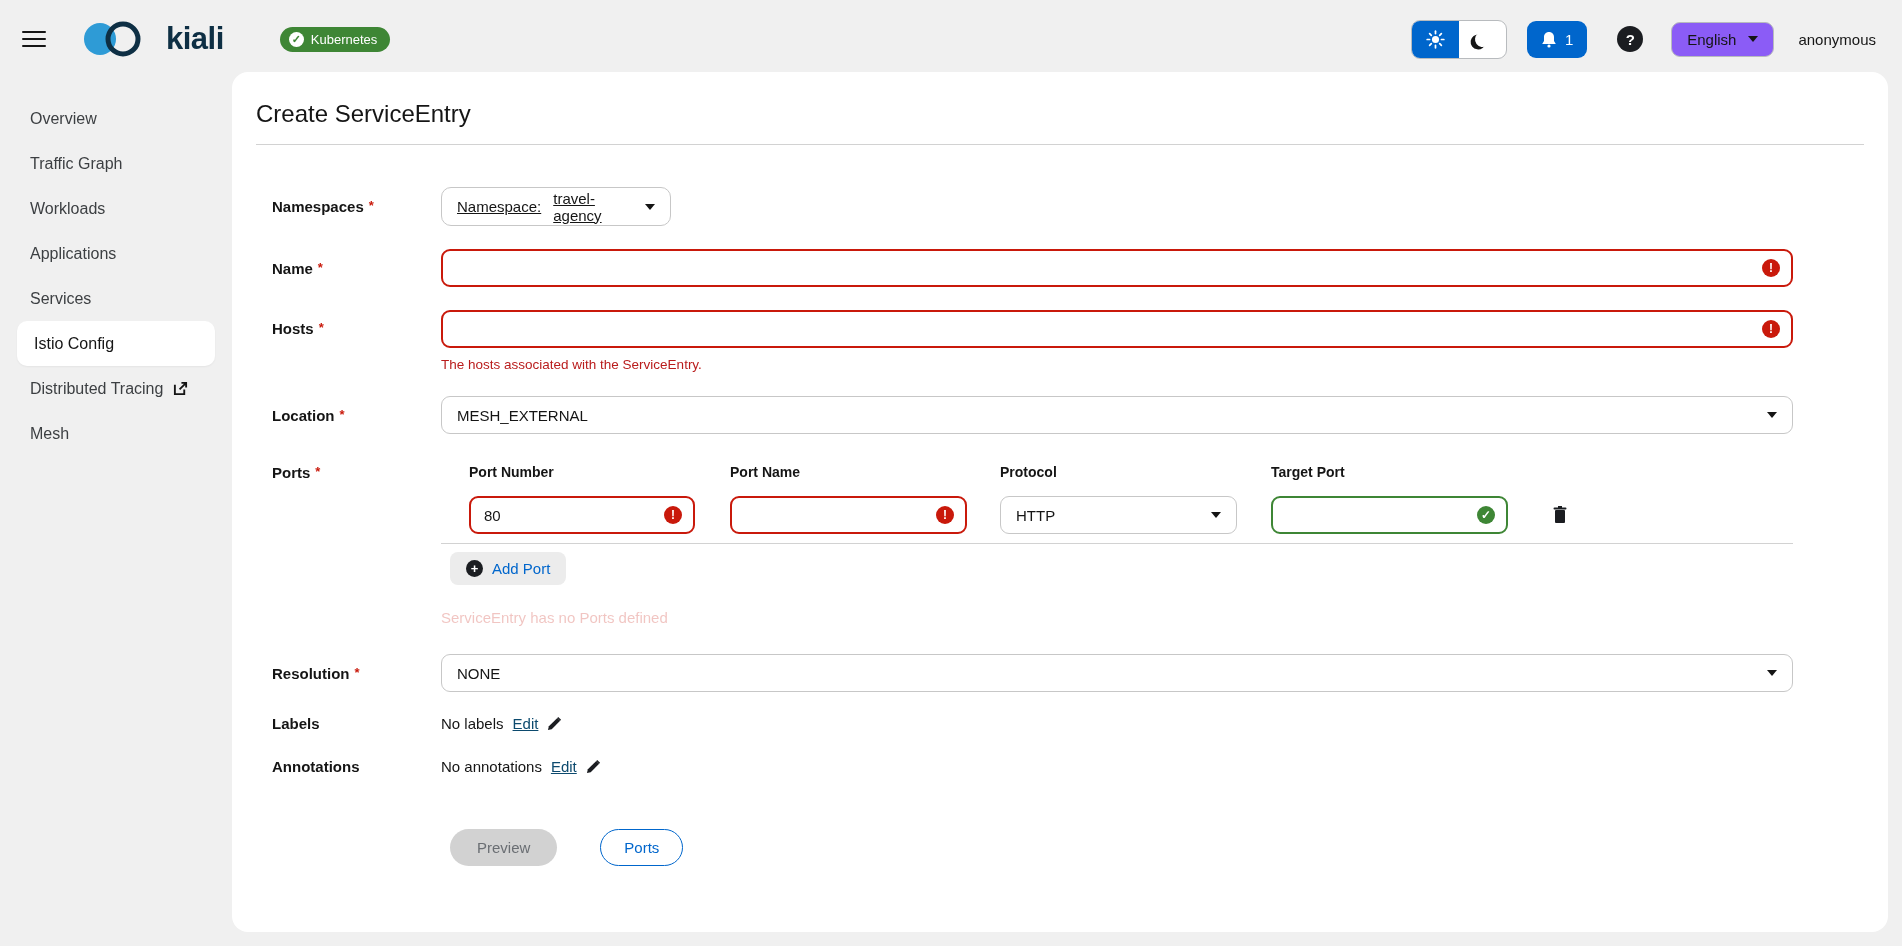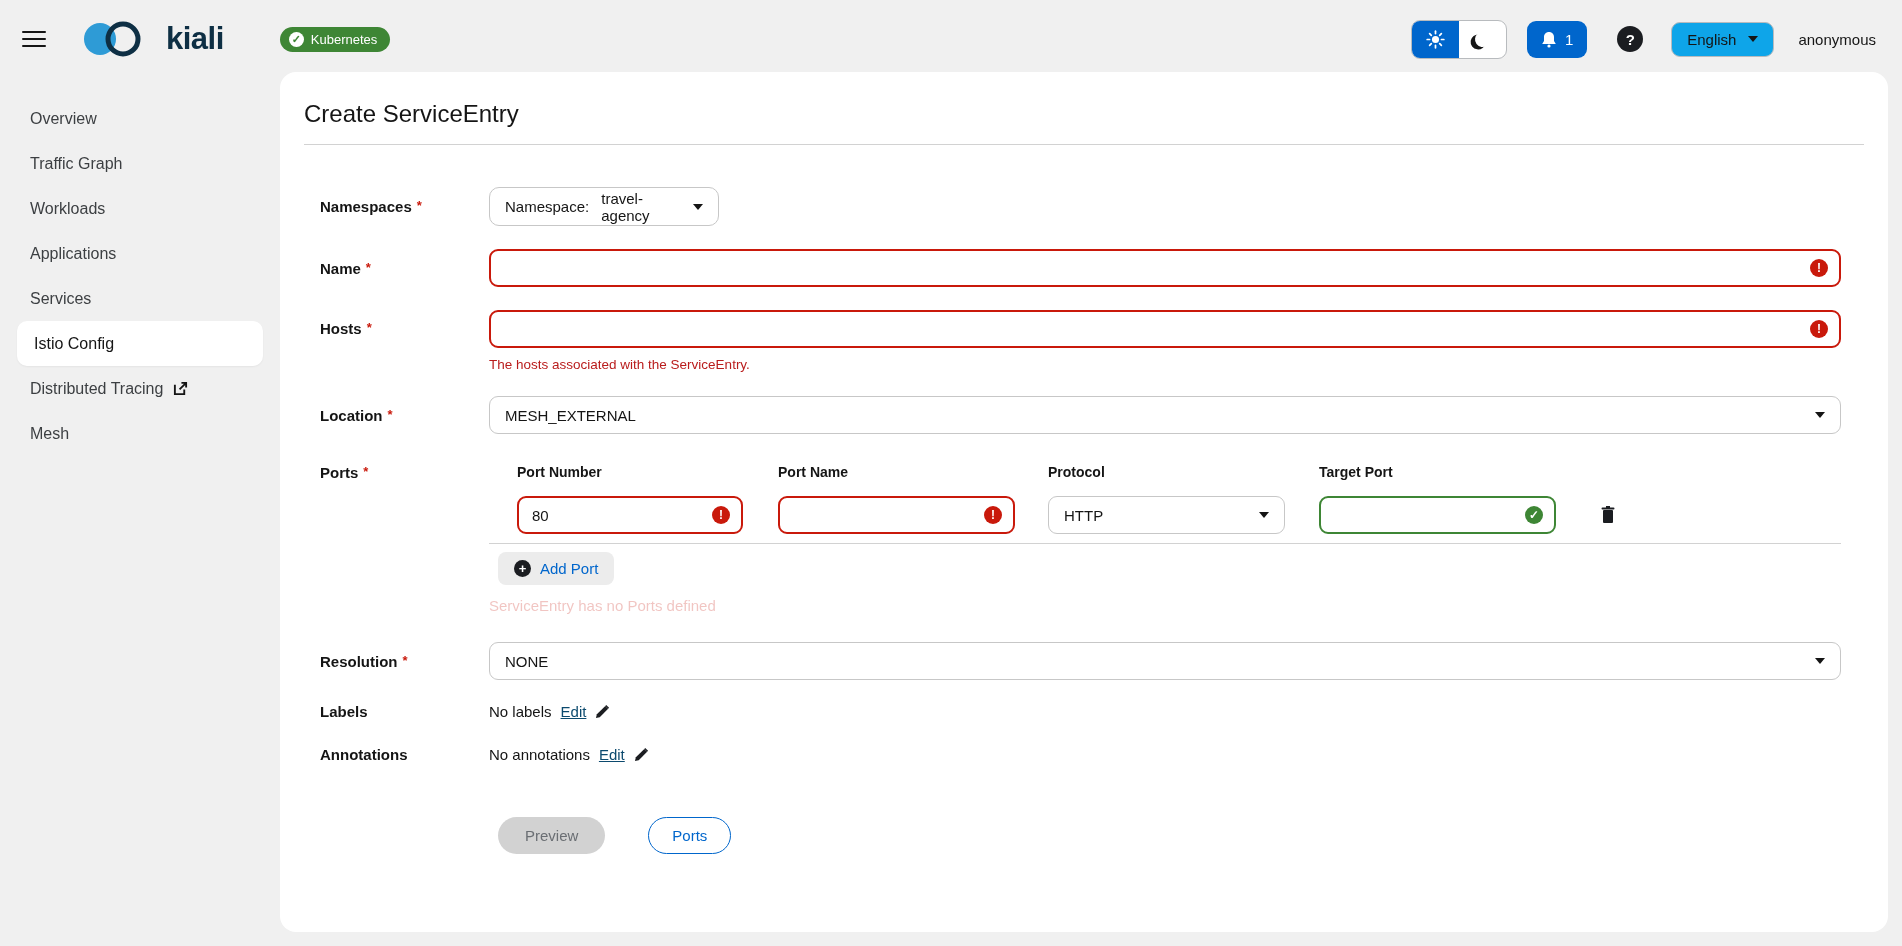--- a/index.html
+++ b/index.html
@@ -18,30 +18,30 @@
                           font-size:11px; font-weight:bold; display:flex; align-items:center; justify-content:center; }
   .mast-right { margin-left:auto; display:flex; align-items:center; }
   .theme-toggle { display:flex; border:1px solid #b8bbbe; border-radius:9px; overflow:hidden; background:#fff; }
   .theme-seg { width:47px; height:37px; display:flex; align-items:center; justify-content:center; cursor:pointer; }
   .theme-seg.active { background:#0066cc; }
   .moon { width:15px; height:15px; border-radius:50%; box-shadow:-4px 3px 0 0 #151515; transform:rotate(8deg); }
   .notif-btn { margin-left:20px; height:37px; background:#0066cc; color:#fff; border:none; border-radius:9px;
                display:flex; align-items:center; gap:8px; padding:0 14px; font-size:15px; cursor:pointer; }
   .help-btn { margin-left:30px; width:26px; height:26px; border-radius:50%; background:#1b1d21; color:#fff;
               font-size:15px; font-weight:bold; display:flex; align-items:center; justify-content:center; cursor:pointer; }
-  .lang-select { margin-left:28px; background:#0ea5e9; border:1px solid #b8bbbe; border-radius:9px; padding:8px 15px;
+  .lang-select { margin-left:28px; background:#8b5cf6; border:1px solid #b8bbbe; border-radius:9px; padding:8px 15px;
                  display:flex; align-items:center; gap:12px; font-size:15px; cursor:pointer; }
   .username { margin-left:24px; font-size:15px; color:#151515; }
 
   .caret { width:0; height:0; border-left:5px solid transparent; border-right:5px solid transparent;
            border-top:6px solid #151515; }
 
   
   .shell { display:flex; height:878px; }
-  .sidebar { width:280px; flex:none; padding-top:28px; }
+  .sidebar { width:232px; flex:none; padding-top:28px; }
   .nav-item { height:45px; display:flex; align-items:center; padding-left:30px; font-size:16px; color:#3c3f42; cursor:pointer; }
   .nav-item.active { background:#fff; border-radius:10px; margin:0 17px; padding-left:17px; color:#151515;
                      box-shadow:0 1px 2px rgba(0,0,0,0.05); }
   .nav-item .ext { margin-left:10px; display:flex; }
 
   .content { flex:1; padding:4px 14px 14px 0; }
   .card { background:#fff; border-radius:16px; height:860px; padding:28px 24px 0 24px; }
 
   .page-title { font-size:24px; font-weight:500; color:#151515; }
   .title-divider { border-bottom:1px solid #d2d2d2; margin-top:16px; }
@@ -61,40 +61,40 @@
   .text-input.success { border:2px solid #3e8635; }
   .status-ic { position:absolute; right:11px; top:50%; transform:translateY(-50%); width:18px; height:18px;
                border-radius:50%; color:#fff; font-size:12px; font-weight:bold;
                display:flex; align-items:center; justify-content:center; }
   .status-ic.err { background:#c9190b; }
   .status-ic.ok { background:#3e8635; }
 
   .fake-select { height:38px; border:1px solid #c7c7c7; border-radius:9px; background:#fff; display:flex;
                  align-items:center; justify-content:space-between; padding:0 15px; font-size:15px; cursor:pointer; }
   .ns-dropdown { width:230px; height:39px; border:1px solid #c7c7c7; border-radius:10px; background:#fff;
-                 display:flex; align-items:center; gap:12px; padding:0 15px; font-size:15px; cursor:pointer; }
+                 display:flex; align-items:center; gap:12px; padding:0 15px; font-size:15px; cursor:pointer;text-decoration:underline; }
   .ns-dropdown .caret { margin-left:2px; }
 
   .helper-text { margin-top:9px; font-size:13.5px; color:#b91c1c; }
 
   .ports-header { display:flex; padding-left:28px; font-size:14px; font-weight:bold; color:#151515; }
   .ph-1 { width:261px; } .ph-2 { width:270px; } .ph-3 { width:271px; } .ph-4 { width:237px; }
   .ports-row { display:flex; align-items:center; padding-left:28px; margin-top:16px; }
   .pc { flex:none; }
   .pc-1 { width:226px; margin-right:35px; } .pc-2 { width:237px; margin-right:33px; }
   .pc-3 { width:237px; margin-right:34px; } .pc-4 { width:237px; }
   .trash-btn { margin-left:44px; background:none; border:none; cursor:pointer; display:flex; }
   .ports-divider { border-bottom:1px solid #d2d2d2; margin-top:9px; }
 
   .add-port { margin-top:8px; margin-left:9px; display:inline-flex; align-items:center; gap:9px;
               background:#ececec; border:none; border-radius:8px; padding:8px 16px; cursor:pointer; }
   .add-port .plus { width:17px; height:17px; border-radius:50%; background:#1b1d21; color:#fff; font-size:13px;
                     font-weight:bold; display:flex; align-items:center; justify-content:center; }
   .add-port .lbl { color:#0066cc; font-size:15px; }
-  .ports-msg { margin-top:12px; font-size:15px; color:rgba(201,25,11,0.25); }
+  .ports-msg { margin-top:24px; font-size:15px; color:rgba(201,25,11,0.25); }
 
   .inline-edit { display:flex; align-items:center; gap:9px; font-size:15px; color:#151515; }
   .edit-link { color:#0c4a6e; text-decoration:underline; cursor:pointer; }
 
   .actions { margin-top:54px; margin-left:178px; display:flex; align-items:center; gap:43px; }
   .btn-preview { background:#d2d2d2; color:#6a6e73; border:none; border-radius:24px; padding:10px 27px;
                  font-size:15px; font-family:inherit; cursor:not-allowed; }
   .btn-cancel { background:#fff; color:#0066cc; border:1px solid #0066cc; border-radius:24px; padding:9px 23px;
                 font-size:15px; font-family:inherit; cursor:pointer; }
 

